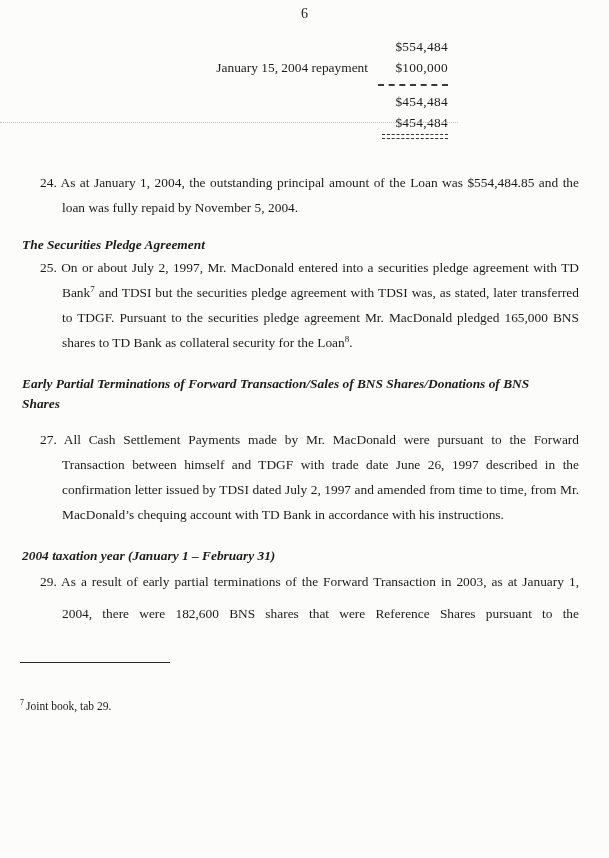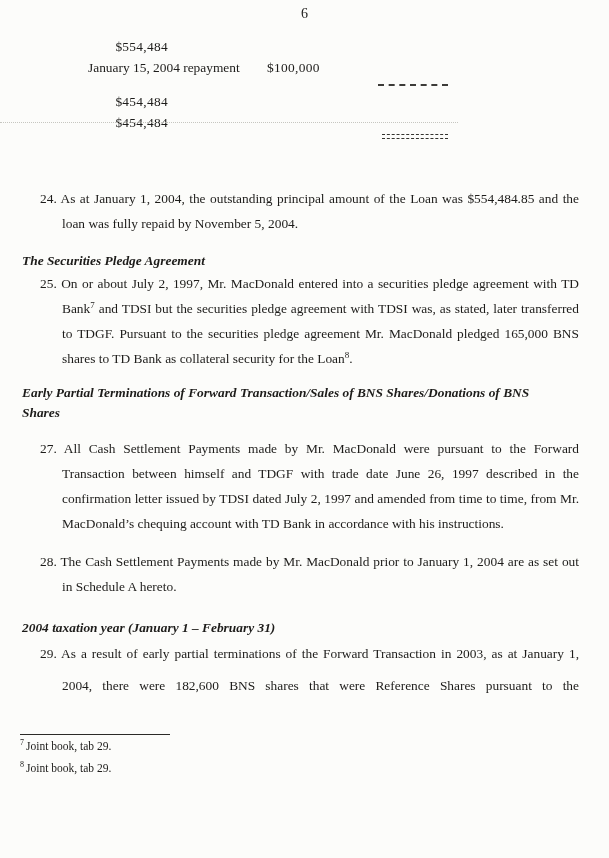--- a/index.html
+++ b/index.html
@@ -27,21 +27,21 @@
     top: 122px; left: 0; width: 458px;
     border-top: 1px dotted #b9b9b2;
     opacity: 0.8;
   }
   .repayment-table {
     margin: 13px 0 0 88px;
     width: 360px;
   }
   .trow {
     display: flex;
-    justify-content: flex-start;
+    justify-content: flex-end;
     height: 21px; line-height: 21px;
   }
   .tamount { width: 80px; text-align: right; letter-spacing: 0.3px; }
   .sep-dashed {
     height: 13px;
     display: flex; justify-content: flex-end; align-items: center;
   }
   .dashed-line { width: 70px; border-top: 2px dashed #3c3b38; }
   .sep-double {
     height: 10px;
@@ -54,42 +54,43 @@
     border-bottom: 1.6px dashed #34332e;
   }
   .content { margin: 0 30px 0 22px; }
   .para {
     margin: 0 0 0 40px;
     text-indent: -22px;
     text-align: justify;
     line-height: 25px;
   }
   .para.justify-last { text-align-last: justify; line-height: 32px; }
-  .mt-p24 { margin-top: 42px; }
+  .mt-p24 { margin-top: 26px; }
   .mt-p27 { margin-top: 13px; }
   .mt-p28 { margin-top: 13px; }
   .heading {
     font-weight: bold;
     line-height: 21px;
     margin: 0;
     font-style: italic;
   }
   .mt-h-securities { margin-top: 14px; }
-  .mt-h-early { margin-top: 12px; line-height: 20px; }
+  .mt-h-early { margin-top: 19px; line-height: 20px; }
   .mt-h-2004 { margin-top: 18px; }
   sup.fnref {
     font-size: 9px;
     line-height: 0;
     vertical-align: super;
   }
   .footnote-block { margin: 32px 0 0 20px; }
   .footnote-rule { width: 150px; border-top: 1.4px solid #2b2a27; }
   .footnote {
     font-size: 11.5px;
     line-height: 22px;
+    margin-top: 32px;
   }
   .footnote:first-of-type { margin-top: 6px; }
   .footnote sup { font-size: 8px; line-height: 0; }
   .footnote .fntext { margin-left: 2px; }
 </style>
 </head>
 <body>
 
 <div class="page">
 
@@ -127,27 +128,25 @@
 
     <p class="heading mt-h-securities">The Securities Pledge Agreement</p>
 
     <p class="para"><span class="pnum">25.</span> <span class="ptext">On or about July 2, 1997, Mr. MacDonald entered into a securities pledge agreement with TD Bank</span><sup class="fnref">7</sup><span class="ptext"> and TDSI but the securities pledge agreement with TDSI was, as stated, later transferred to TDGF. Pursuant to the securities pledge agreement Mr. MacDonald pledged 165,000 BNS shares to TD Bank as collateral security for the Loan</span><sup class="fnref">8</sup><span class="ptext">.</span></p>
 
     <p class="heading mt-h-early"><span>Early Partial Terminations of Forward Transaction/Sales of BNS Shares/Donations of BNS</span><br><span>Shares</span></p>
 
 
     <p class="para mt-p27"><span class="pnum">27.</span> <span class="ptext">All Cash Settlement Payments made by Mr. MacDonald were pursuant to the Forward Transaction between himself and TDGF with trade date June 26, 1997 described in the confirmation letter issued by TDSI dated July 2, 1997 and amended from time to time, from Mr. MacDonald’s chequing account with TD Bank in accordance with his instructions.</span></p>
 
-    <p class="para mt-p28"><span class="pnum">28.</span> <span class="ptext">The Cash Settlement Payments made by Mr. MacDonald prior to January 1, 2004 are as set out in Schedule A hereto.</span></p>
 
     <p class="heading mt-h-2004">2004 taxation year (January 1 – February 31)</p>
 
     <p class="para justify-last"><span class="pnum">29.</span> <span class="ptext">As a result of early partial terminations of the Forward Transaction in 2003, as at January 1, 2004, there were 182,600 BNS shares that were Reference Shares pursuant to the</span></p>
 
   </div>
 
   <div class="footnote-block">
     <div class="footnote-rule"></div>
     <div class="footnote"><sup>7</sup><span class="fntext">Joint book, tab 29.</span></div>
-    <div class="footnote"><sup>8</sup><span class="fntext">Joint book, tab 29.</span></div>
   </div>
 
 </div>
 
 </body></html>

